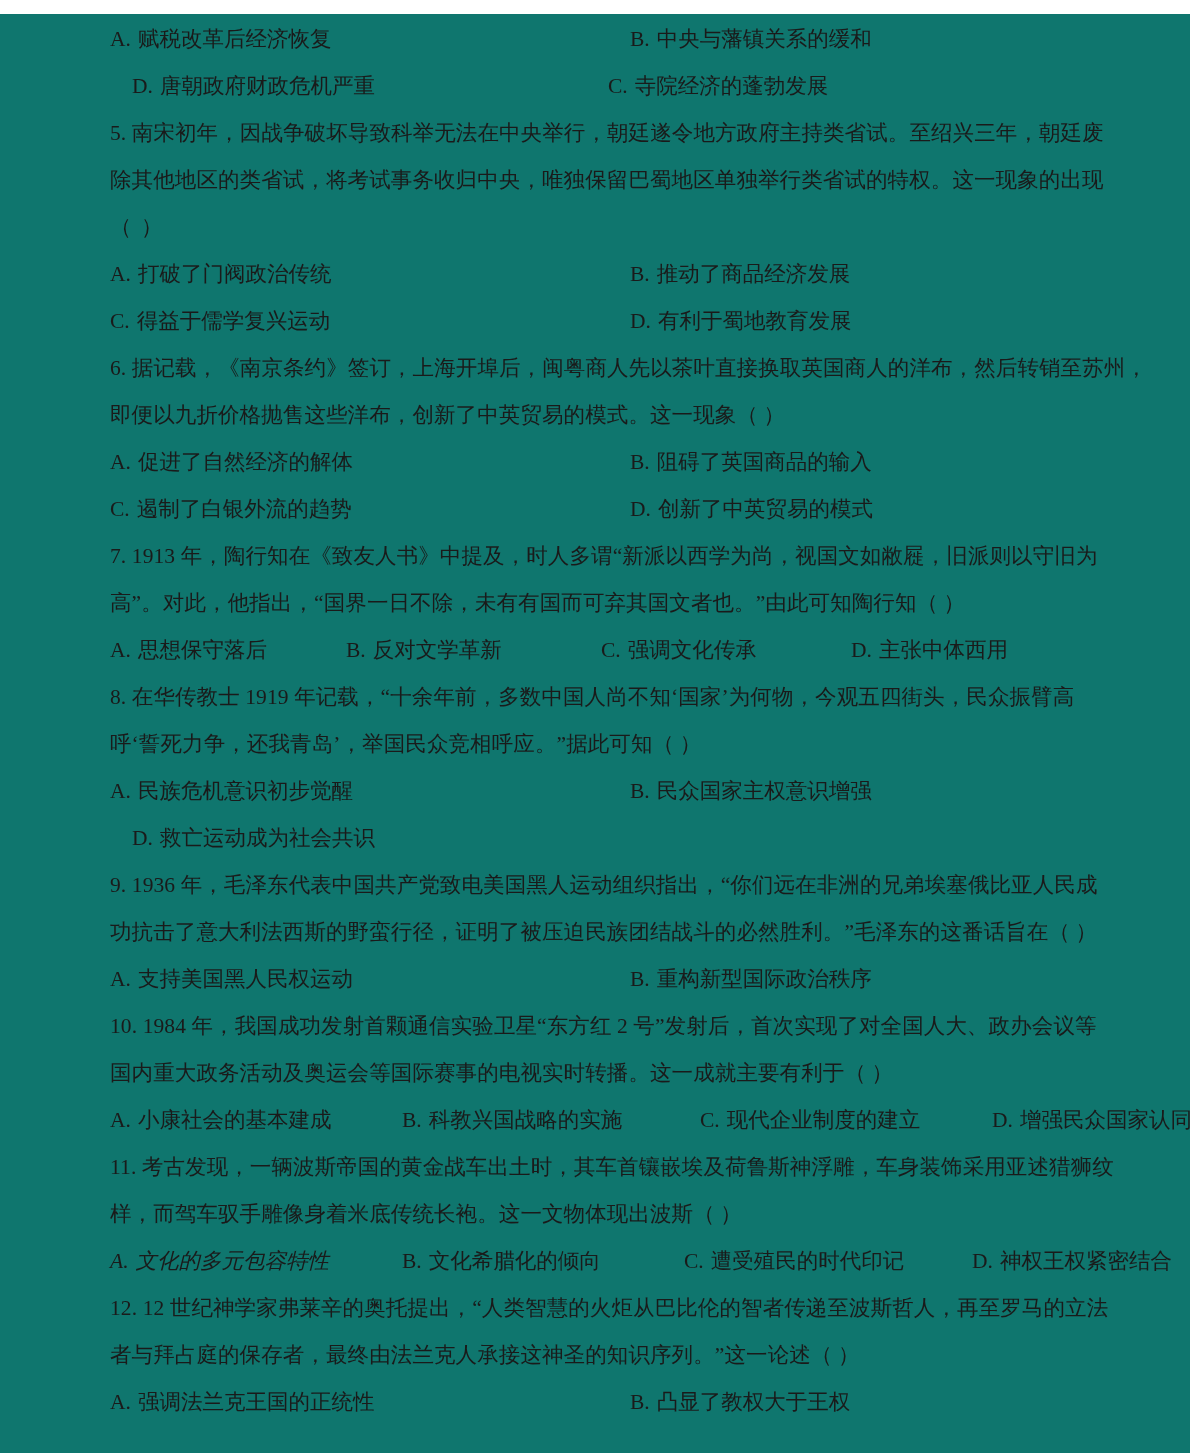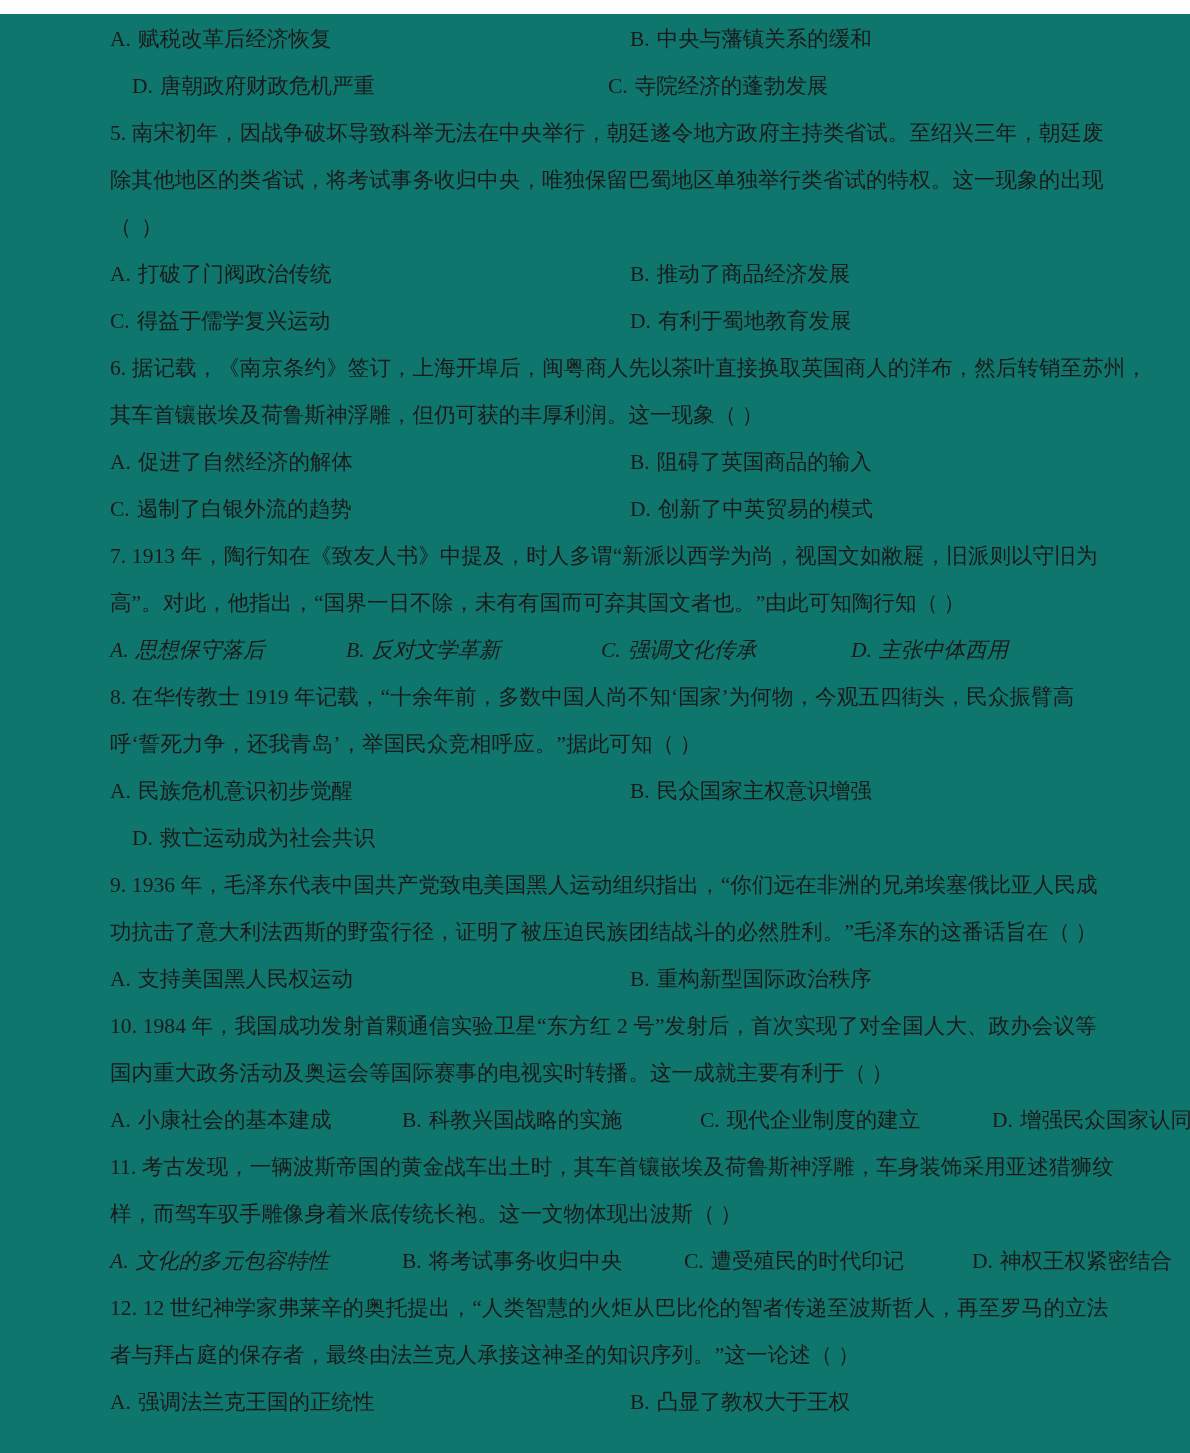--- a/index.html
+++ b/index.html
@@ -48,21 +48,21 @@
     padding-left: 22px;
     box-sizing: border-box;
   }
   
   .opt-row4 {
     display: flex;
     line-height: 47px;
     font-size: 21.5px;
     white-space: nowrap;
   }
-  .opt4 { white-space: nowrap; font-style: italic; }
+  .opt4 { white-space: nowrap; }
   .opt4.g1 { flex: 0 0 236px; }
   .opt4.g2 { flex: 0 0 255px; }
   .opt4.g3 { flex: 0 0 250px; }
   .opt4.g4 { flex: 0 0 auto; }
 
   .opt4w.w1 { flex: 0 0 292px; }
   .opt4w.w2 { flex: 0 0 298px; }
   .opt4w.w3 { flex: 0 0 292px; }
   .opt4w.w4 { flex: 0 0 auto; }
 
@@ -120,21 +120,21 @@
         </div>
         <div class="opt-col right">
           <span class="label">D.</span><span>有利于蜀地教育发展</span>
         </div>
       </div>
     </div>
 
     <div class="q-block">
       <div class="stem">
         <span class="stem-line">6. 据记载，《南京条约》签订，上海开埠后，闽粤商人先以茶叶直接换取英国商人的洋布，然后转销至苏州，</span>
-        <span class="stem-line">其车首镶嵌埃及荷鲁斯神浮雕，但仍可获的丰厚利润。这一现象（    ）</span>
+        <span class="stem-line">即便以九折价格抛售这些洋布，创新了中英贸易的模式。这一现象（    ）</span>
       </div>
       <div class="opt-row">
         <div class="opt-col">
           <span class="label">A.</span><span>促进了自然经济的解体</span>
         </div>
         <div class="opt-col right">
           <span class="label">B.</span><span>阻碍了英国商品的输入</span>
         </div>
       </div>
       <div class="opt-row">
@@ -227,21 +227,21 @@
     <div class="q-block">
       <div class="stem">
         <span class="stem-line">11. 考古发现，一辆波斯帝国的黄金战车出土时，其车首镶嵌埃及荷鲁斯神浮雕，车身装饰采用亚述猎狮纹</span>
         <span class="stem-line">样，而驾车驭手雕像身着米底传统长袍。这一文物体现出波斯（    ）</span>
       </div>
       <div class="opt-row4">
         <div class="opt4x x1">
           <span class="label">A.</span><span>文化的多元包容特性</span>
         </div>
         <div class="opt4x x2">
-          <span class="label">B.</span><span>将考试事务收归中央</span>
+          <span class="label">B.</span><span>文化希腊化的倾向</span>
         </div>
         <div class="opt4x x3">
           <span class="label">C.</span><span>遭受殖民的时代印记</span>
         </div>
         <div class="opt4x x4">
           <span class="label">D.</span><span>神权王权紧密结合</span>
         </div>
       </div>
     </div>
 

